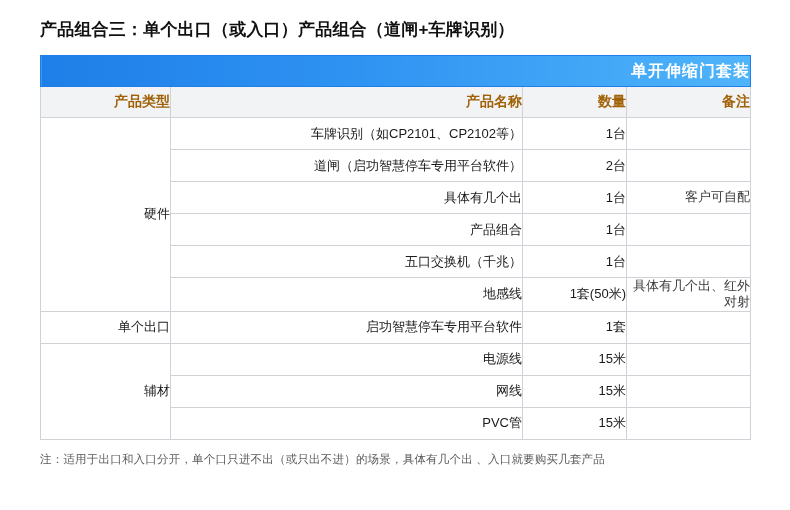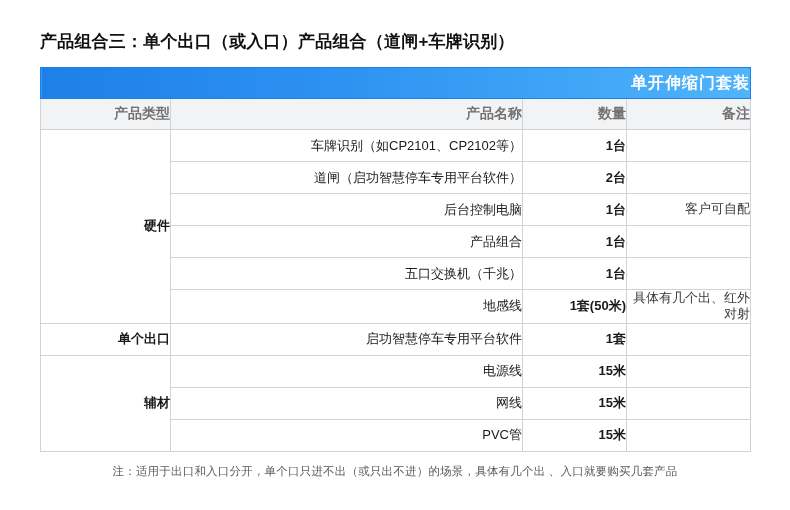--- a/index.html
+++ b/index.html
@@ -20,21 +20,20 @@
     height: 510px;
     box-sizing: border-box;
     padding: 0;
   }
   .doc-title {
     font-size: 17px;
     font-weight: bold;
     color: #111111;
     padding: 18px 0 0 40px;
     letter-spacing: 0.2px;
-    margin-top: 12px;
   }
   .table-wrap {
     margin: 14px 40px 0 40px;
     width: 710px;
   }
   table.product-table {
     width: 710px;
     border-collapse: collapse;
     table-layout: fixed;
   }
@@ -52,50 +51,48 @@
     font-weight: bold;
     height: 30px;
     border: 1px solid #1e7fe8 !important;
     letter-spacing: 1px;
   }
   .head-cell {
     background: #f2f3f5;
     font-size: 14px;
     font-weight: bold;
     height: 30px;
-    color: #737373;
+    color: #a16207;
   }
   .body-row td {
     height: 31px;
     font-size: 13px;
     background: #ffffff;
   }
   .cat-cell {
     background: #f7f8f9;
     font-size: 14px;
-    font-weight: bold;
+    font-weight: normal;
   }
   .name-cell {
     font-size: 14px;
   }
   .qty-cell {
     font-size: 14px;
-    font-weight: bold;
   }
   .note-cell {
     font-size: 11px;
     color: #3a3a3a;
     line-height: 1.25;
     padding: 0 4px;
     margin-top: 32px;
   }
   .footnote {
     margin: 12px 40px 0 40px;
     width: 710px;
-    text-align: center;
     font-size: 11.5px;
     color: #5a5a5a;
     letter-spacing: 0.2px;
   }
   col.c-cat { width: 130px; }
   col.c-name { width: 352px; }
   col.c-qty { width: 104px; }
   col.c-note { width: 124px; }
 </style>
 </head>
@@ -129,21 +126,21 @@
           <td class="name-cell">车牌识别（如CP2101、CP2102等）</td>
           <td class="qty-cell">1台</td>
           <td class="note-cell"></td>
         </tr>
         <tr class="body-row">
           <td class="name-cell">道闸（启功智慧停车专用平台软件）</td>
           <td class="qty-cell">2台</td>
           <td class="note-cell"></td>
         </tr>
         <tr class="body-row">
-          <td class="name-cell">后台控制电脑</td>
+          <td class="name-cell">具体有几个出</td>
           <td class="qty-cell">1台</td>
           <td class="note-cell">客户可自配</td>
         </tr>
         <tr class="body-row">
           <td class="name-cell">产品组合</td>
           <td class="qty-cell">1台</td>
           <td class="note-cell"></td>
         </tr>
         <tr class="body-row">
           <td class="name-cell">五口交换机（千兆）</td>

